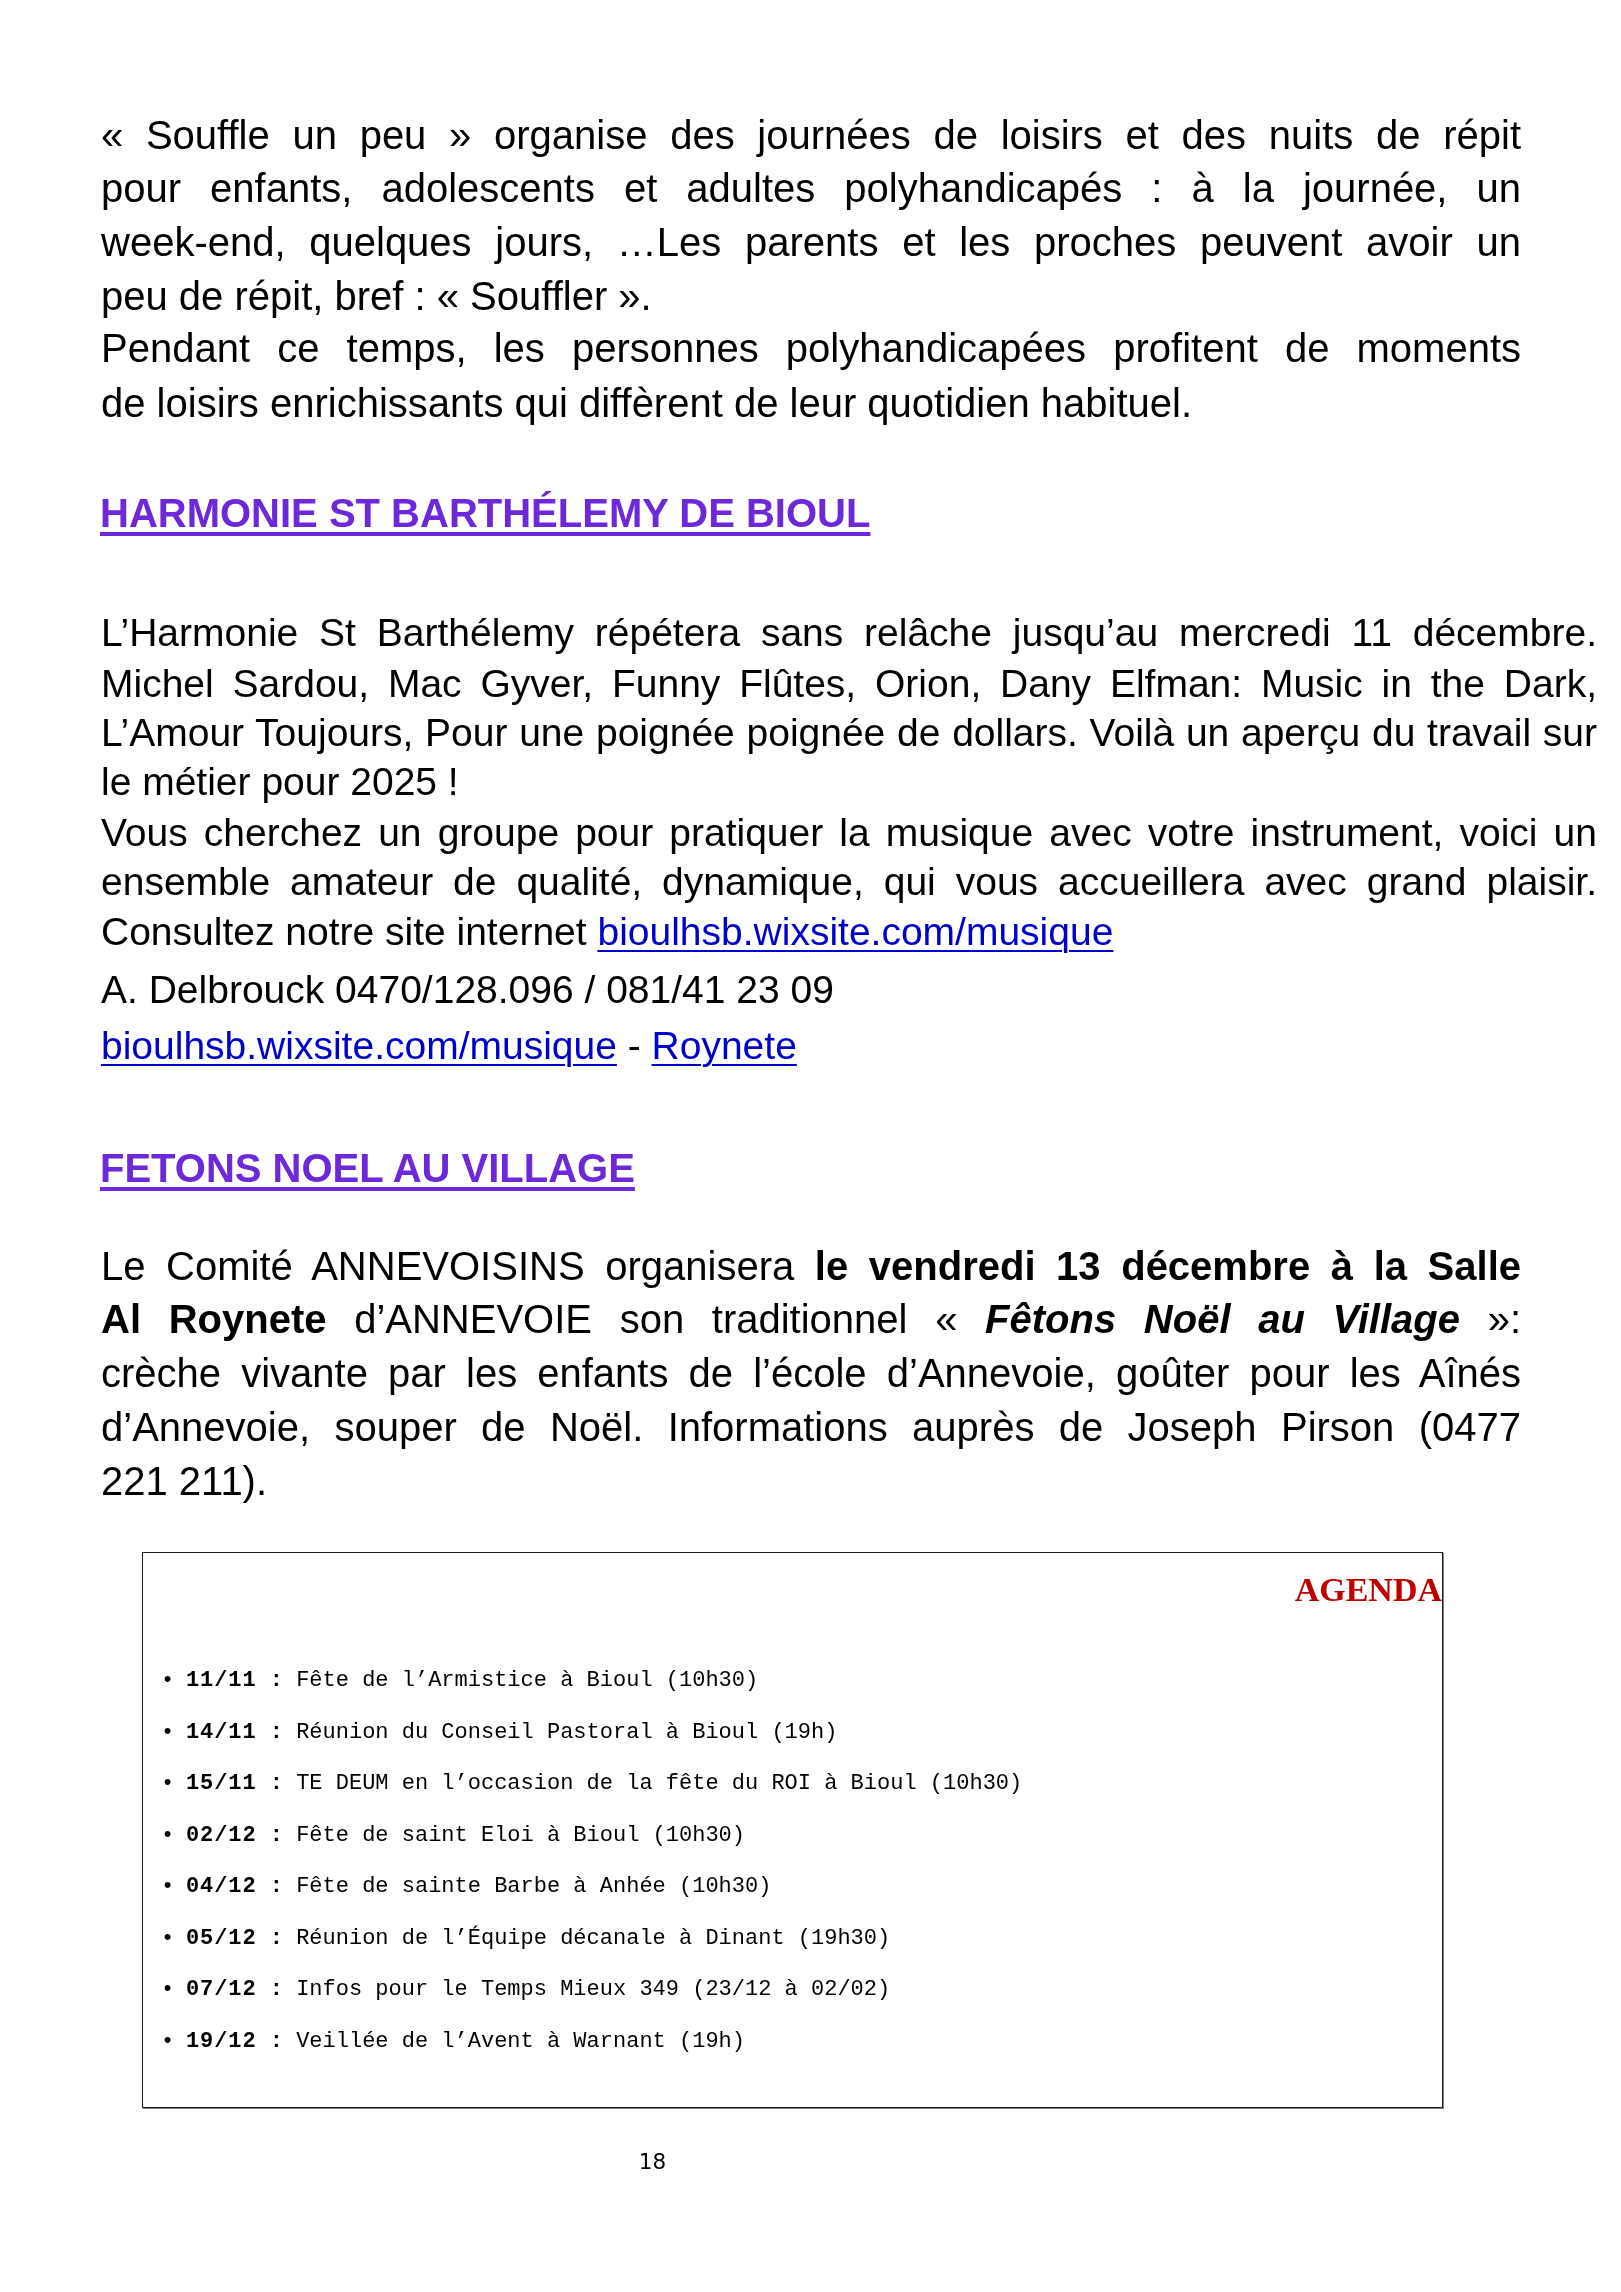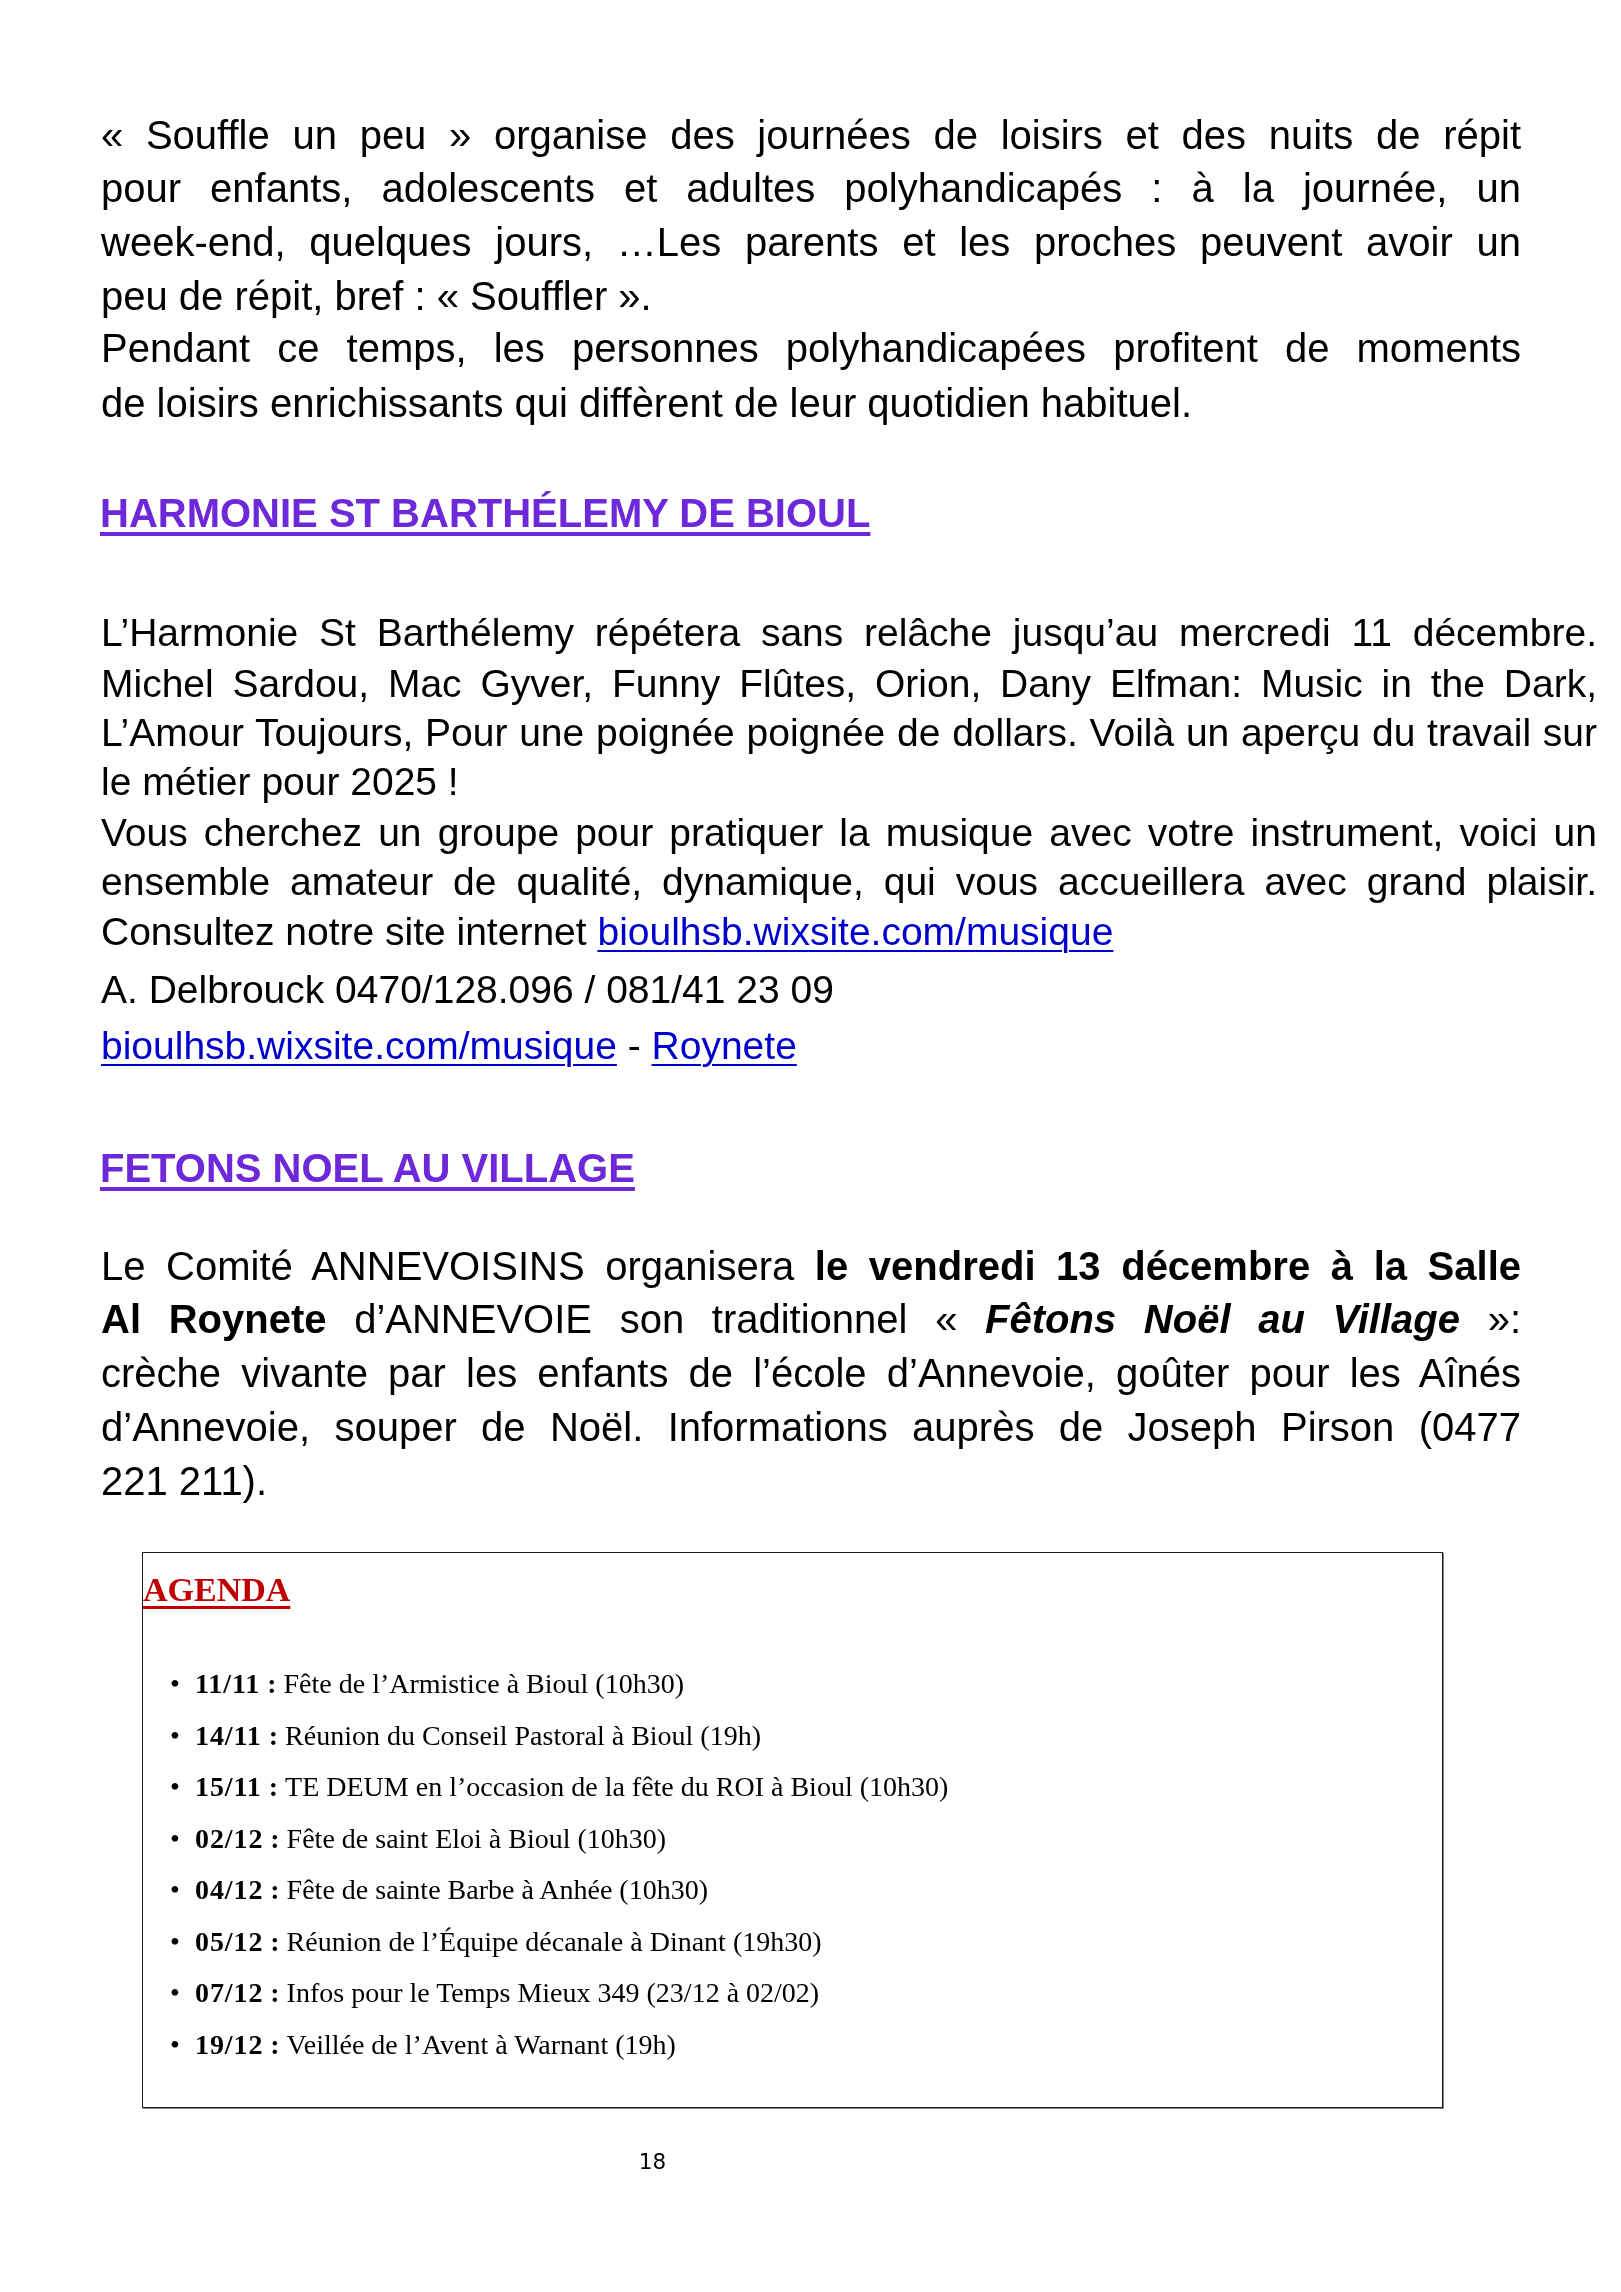--- a/index.html
+++ b/index.html
@@ -59,37 +59,36 @@
     height: 554px;
     border: 1.8px solid #1a1a1a;
     box-shadow: 0.9px 0.9px 0 #777;
     background: #fff;
   }
   .agenda-title {
     position: absolute;
     left: 0;
     width: 100%;
     top: 19.7px;
-    text-align: left;
+    text-align: right;
     font-family: "Liberation Serif", "DejaVu Serif", serif;
     font-weight: bold;
     font-size: 34px;
     color: #c00000;
     line-height: 1;
-    text-decoration: underline;
     text-decoration-thickness: 2.7px;
     text-underline-offset: 5.4px;
   }
   .agenda-list { list-style: none; margin: 0; padding: 0; }
   .agenda-item {
     position: absolute;
-    left: 27px;
+    left: 18px;
     white-space: nowrap;
-    font-family: Liberation Serif, serif;
-    font-size: 28px;
+    font-family: Liberation Mono, monospace;
+    font-size: 22px;
     line-height: 1;
     color: #000;
   }
   .agenda-bullet { display: inline-block; width: 25px; }
   .agenda-date { font-weight: bold; letter-spacing: 0.9px; }
   .agenda-sep { font-weight: bold; }
 
   .page-number {
     position: absolute;
     left: 0;

